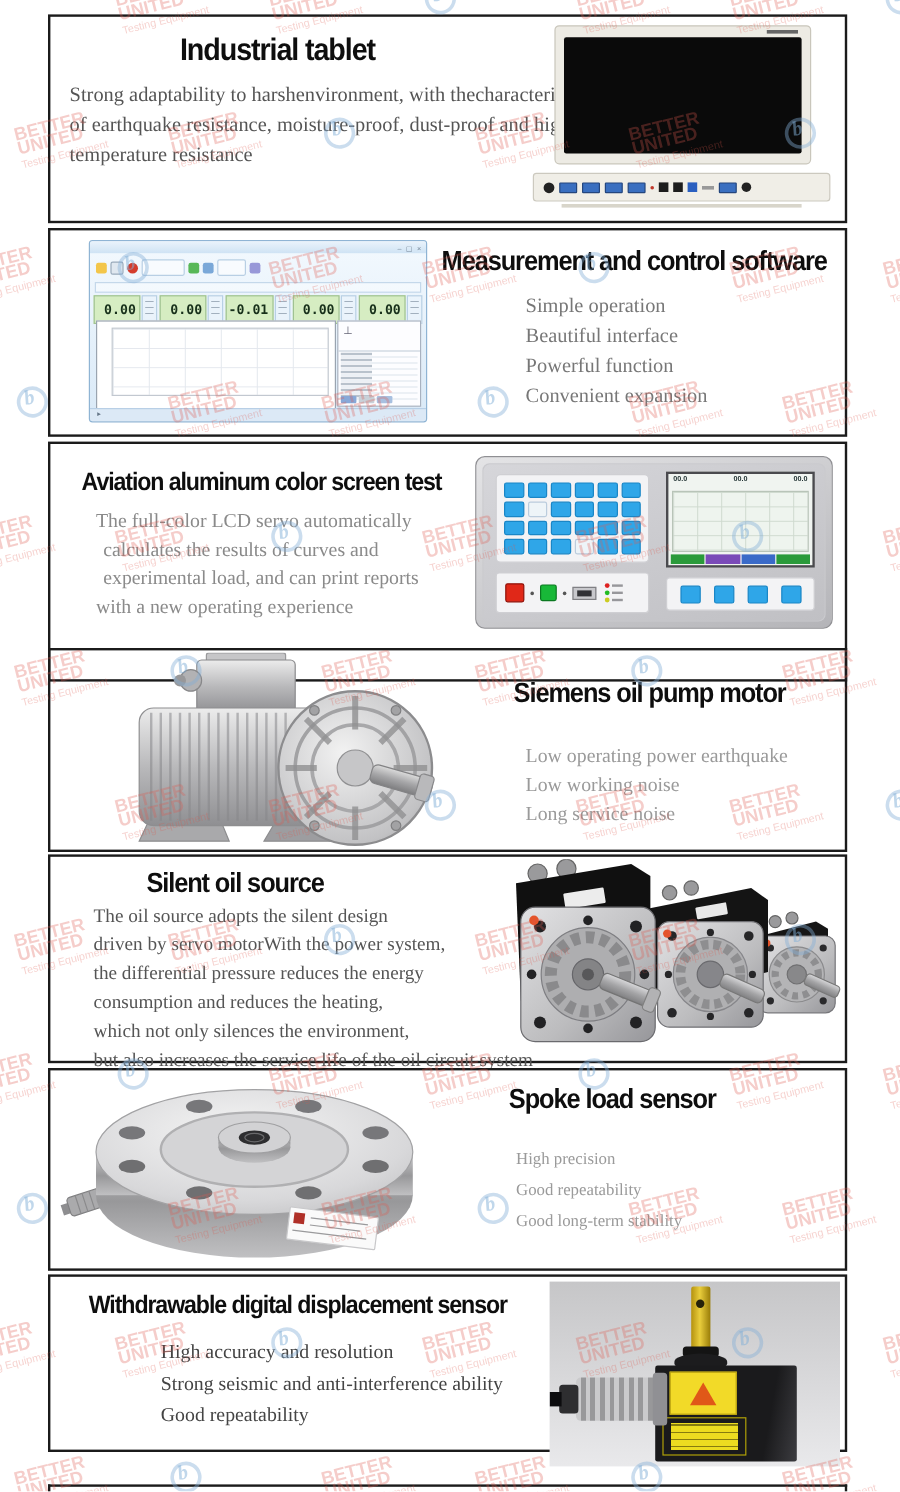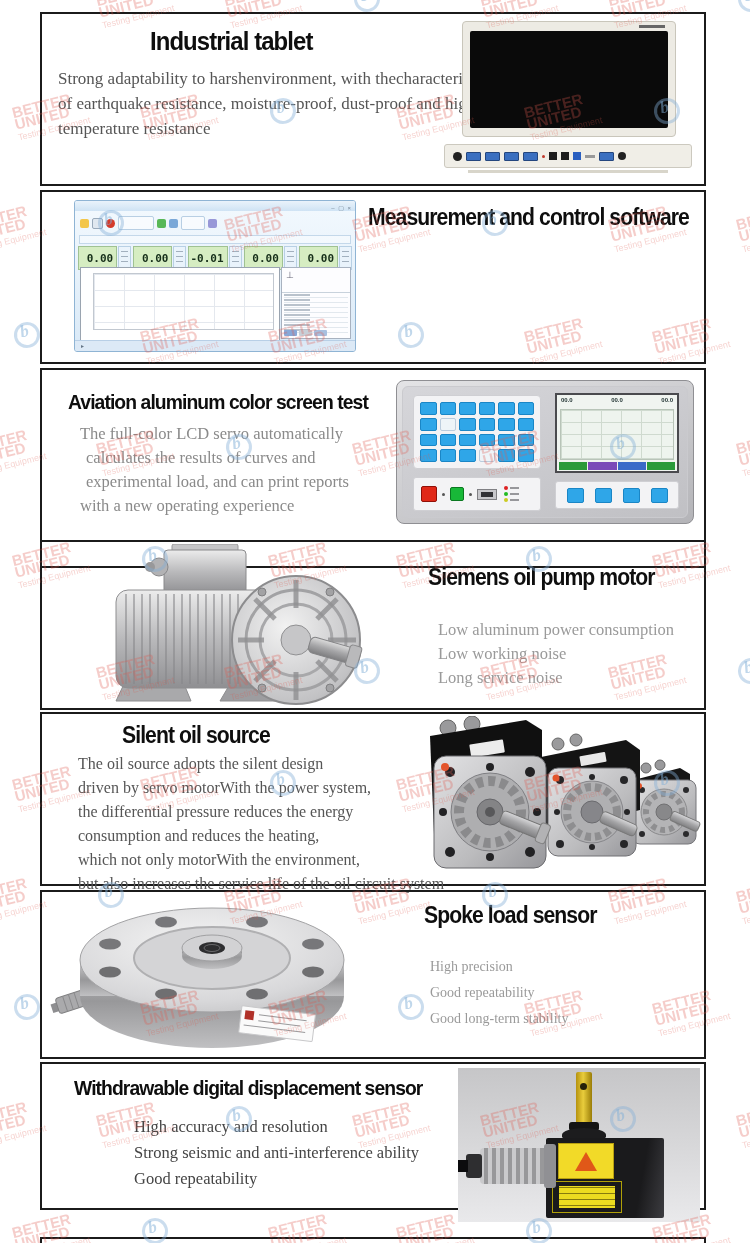--- a/index.html
+++ b/index.html
@@ -198,20 +198,26 @@
           <div class="sw-row"></div>
         <div class="sw-sbtn">
           <span style="background:#88a8d8;"></span>
           <span style="background:#c8d0d8;"></span>
           <span style="background:#a8c0e0;"></span>
         </div>
       </div>
       <div class="sw-status">▸</div>
     </div>
     <div class="htitle" style="left:326px;top:12px;font-size:23px;">Measurement and control software</div>
+    <div class="serif" style="position:absolute;left:396px;top:50px;font-size:17px;color:#777;line-height:25px;">
+      <div>Simple operation</div>
+      <div>Beautiful interface</div>
+      <div>Powerful function</div>
+      <div>Convenient expansion</div>
+    </div>
   </div>
 
   <div class="sec" style="top:368px;height:200px;">
     <div class="htitle" style="left:26px;top:20px;font-size:21px;">Aviation aluminum color screen test</div>
     <div class="serif" style="position:absolute;left:38px;top:52px;font-size:16.5px;color:#8a8a8a;line-height:24px;">
       <div class="bodyline">The full-color LCD servo automatically</div>
       <div class="bodyline" style="padding-left:6px;">calculates the results of curves and</div>
       <div class="bodyline" style="padding-left:6px;">experimental load, and can print reports</div>
       <div class="bodyline">with a new operating experience</div>
     </div>
@@ -325,34 +331,34 @@
           <rect x="286" y="85" width="12" height="22" rx="3" fill="#b9b9bb" stroke="#88888a"></rect>
         </g>
         <circle cx="198" cy="48" r="4" fill="#a2a2a4" stroke="#808082"></circle>
         <circle cx="266" cy="48" r="4" fill="#a2a2a4" stroke="#808082"></circle>
         <circle cx="198" cy="144" r="4" fill="#a2a2a4" stroke="#808082"></circle>
         <circle cx="266" cy="144" r="4" fill="#a2a2a4" stroke="#808082"></circle>
       </svg>
     </div>
     <div class="htitle" style="left:386px;top:22px;font-size:23px;">Siemens oil pump motor</div>
     <div class="serif" style="position:absolute;left:396px;top:76px;font-size:16.5px;color:#9a9a9a;line-height:24px;">
-      <div>Low aluminum power consumption</div>
+      <div>Low operating power earthquake</div>
       <div>Low working noise</div>
       <div>Long service noise</div>
     </div>
   </div>
 
   <div class="sec" style="top:712px;height:174px;">
     <div class="htitle" style="left:80px;top:8px;font-size:23px;">Silent oil source</div>
     <div class="serif" style="position:absolute;left:36px;top:38px;font-size:16px;color:#555;line-height:24px;">
       <div class="bodyline">The oil source adopts the silent design</div>
       <div class="bodyline">driven by servo motorWith the power system,</div>
       <div class="bodyline">the differential pressure reduces the energy</div>
       <div class="bodyline">consumption and reduces the heating,</div>
-      <div class="bodyline">which not only motorWith the environment,</div>
+      <div class="bodyline">which not only silences the environment,</div>
       <div class="bodyline">but also increases the service life of the oil circuit system</div>
     </div>
     <div style="position:absolute;left:388px;top:2px;">
       <svg width="272" height="166" viewBox="0 0 272 166">
         <defs>
           <linearGradient id="sFl" x1="0" y1="0" x2="1" y2="1">
             <stop offset="0" stop-color="#e2e2e4"></stop>
               <stop offset=".6" stop-color="#bcbcbe"></stop>
               <stop offset="1" stop-color="#96969a"></stop>
           </linearGradient>

